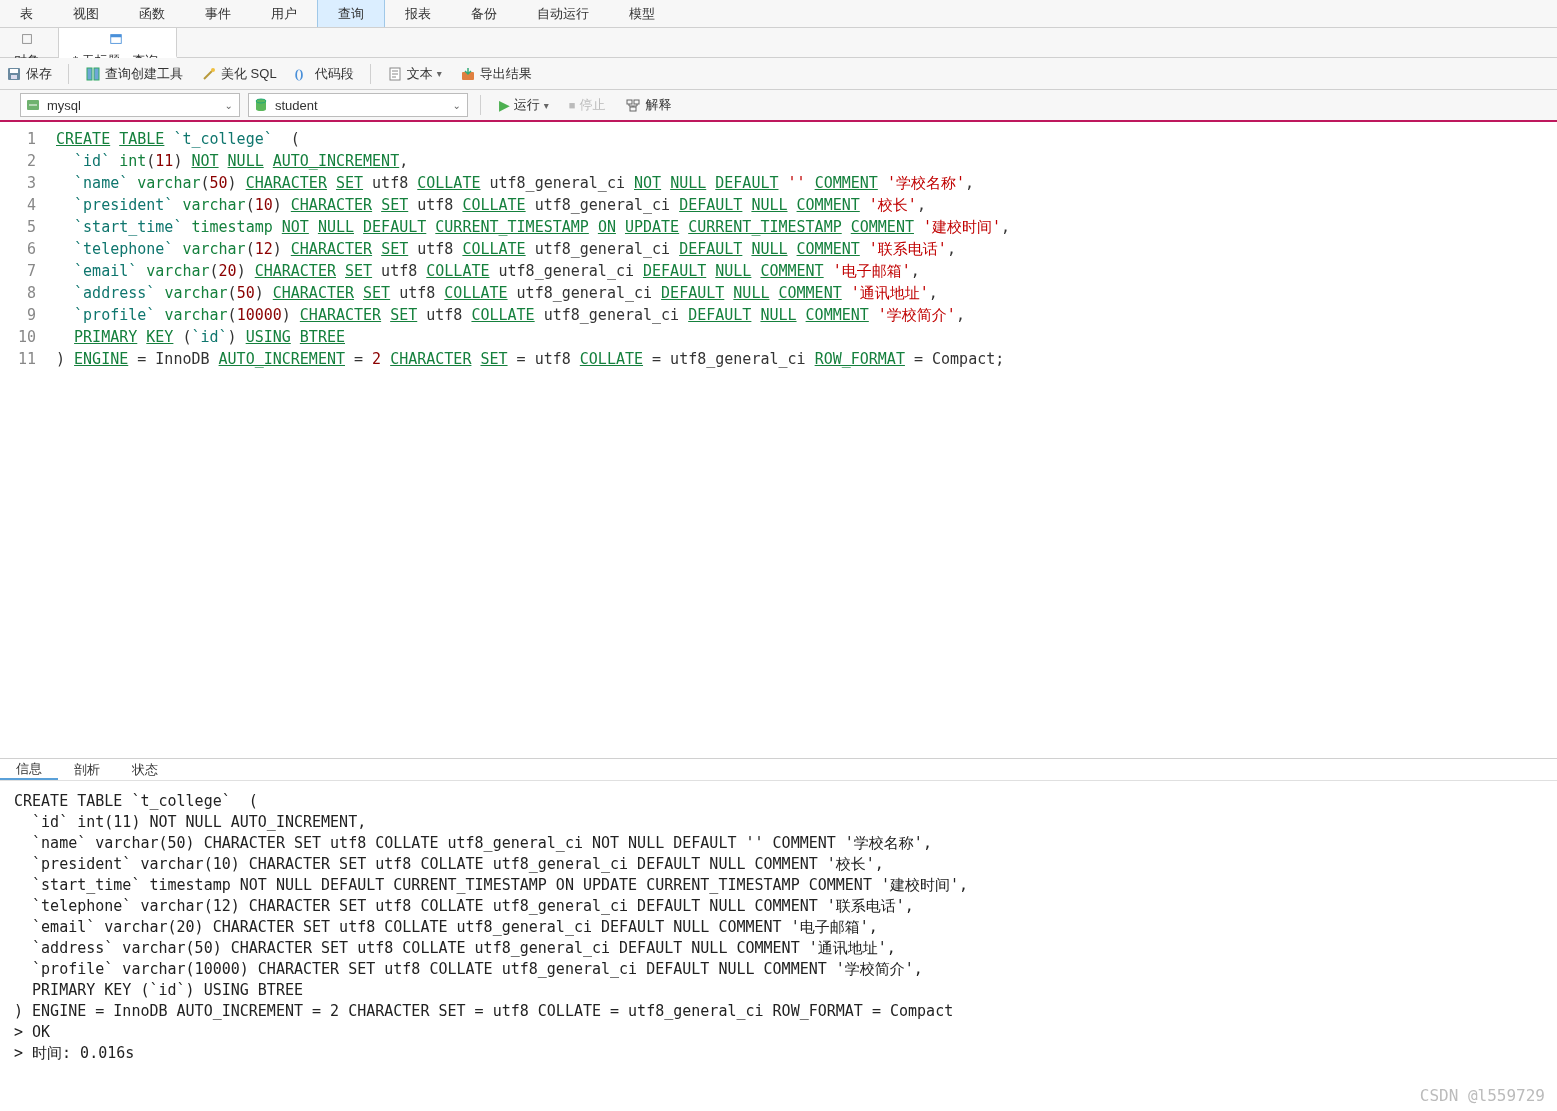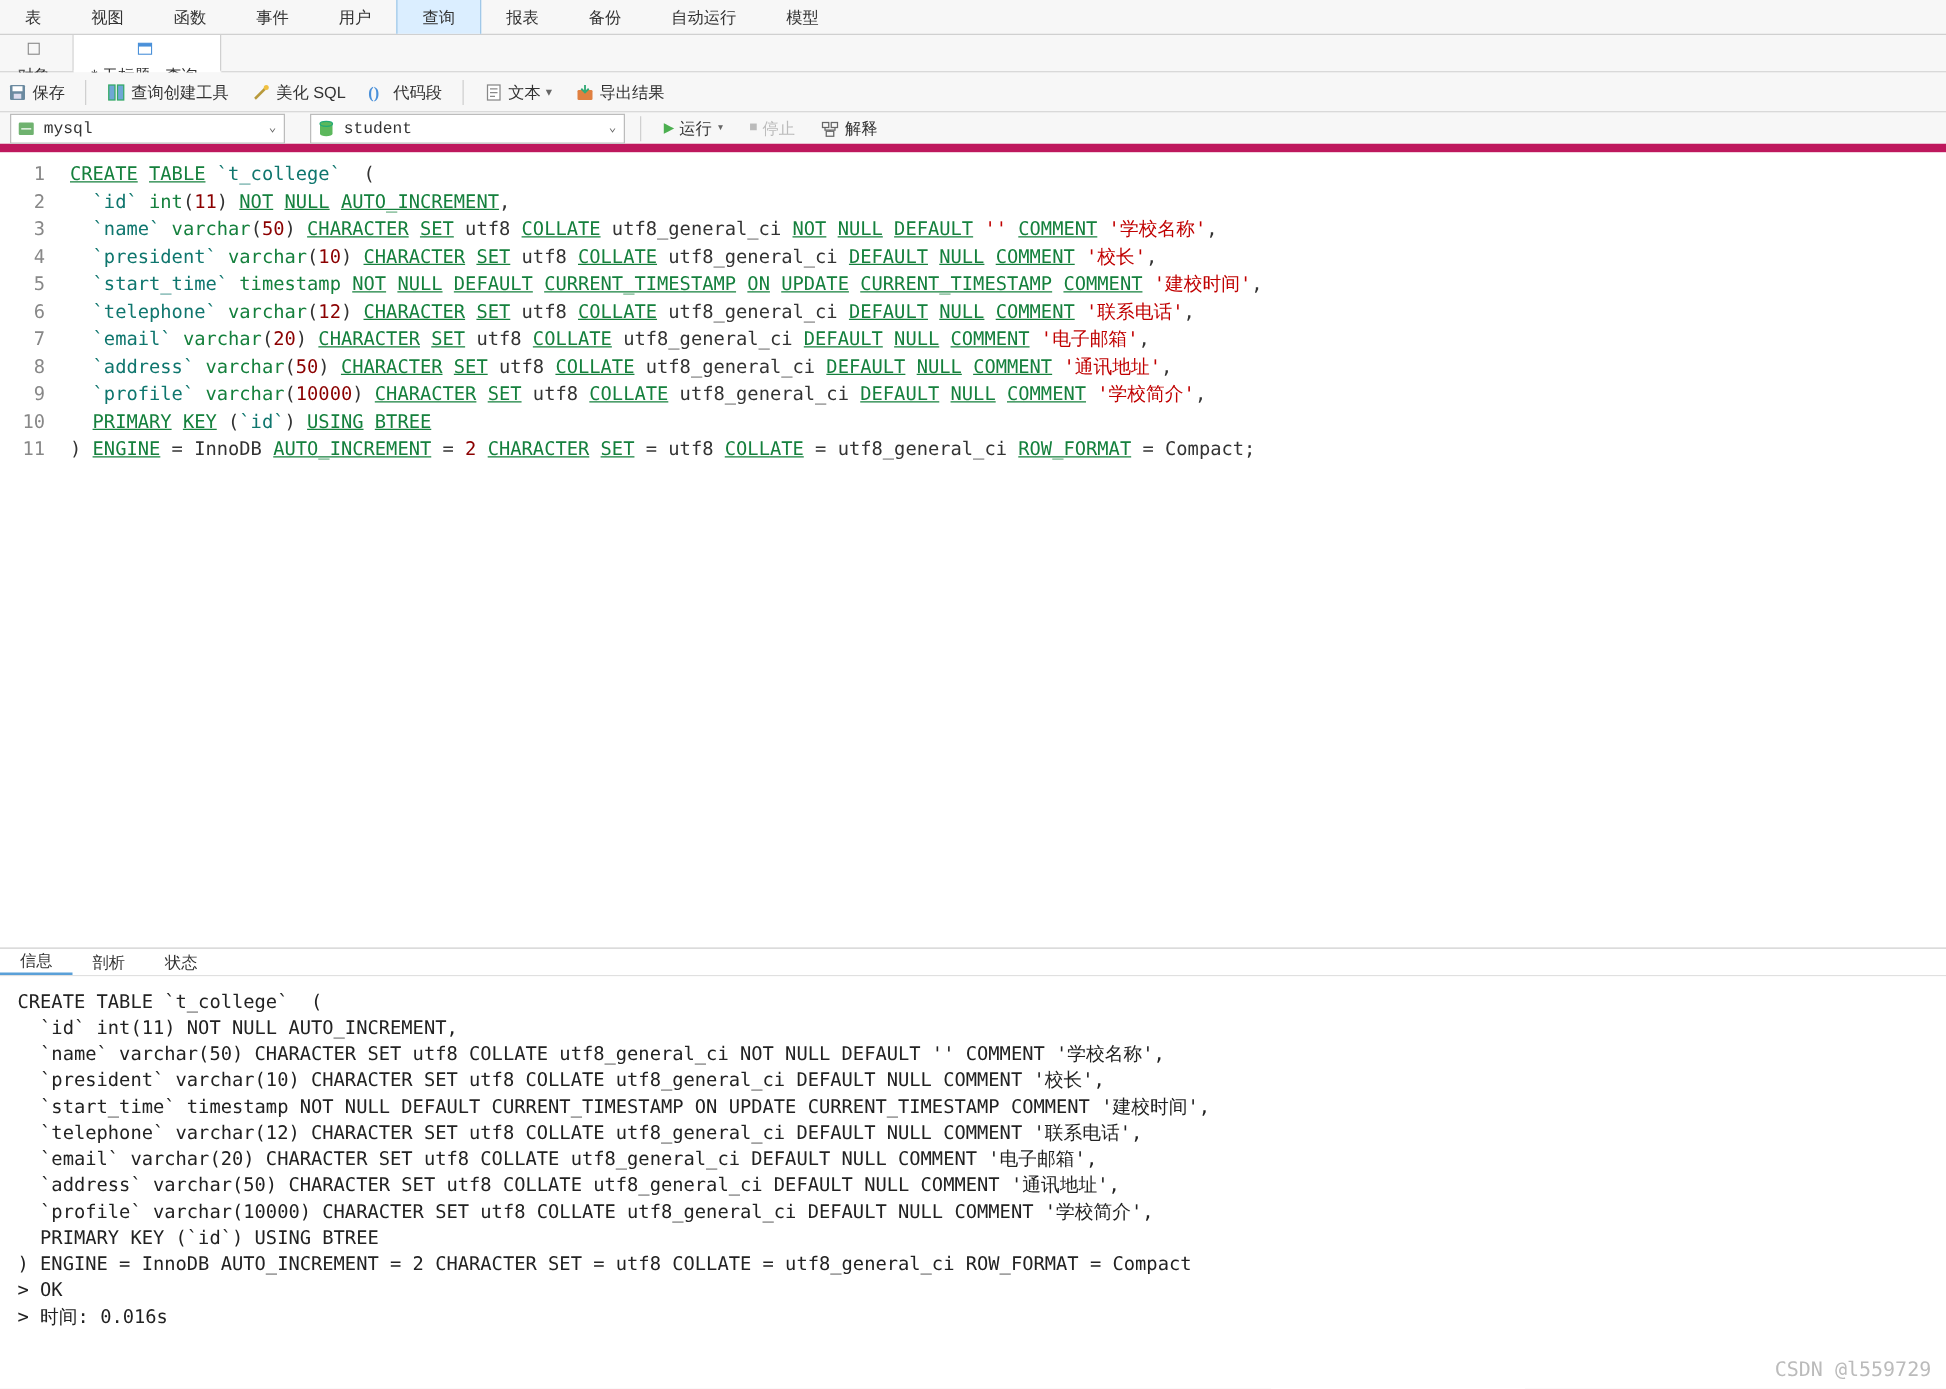--- a/index.html
+++ b/index.html
@@ -16,21 +16,21 @@
   .tab.active { background: #fff; border-bottom: 2px solid #fff; margin-bottom: -1px; }
   .tab .ico { width: 14px; height: 14px; display: inline-block; }
 
   
   .toolbar { display: flex; background: #f7f7f7; border-bottom: 1px solid #d0d0d0; height: 32px; align-items: center; padding: 0 0; gap: 6px; }
   .tool-btn { display: flex; align-items: center; gap: 4px; padding: 3px 6px; cursor: default; }
   .tool-sep { width: 1px; height: 20px; background: #d0d0d0; margin: 0 4px; }
   .ico { width: 16px; height: 16px; display: inline-block; flex: none; }
 
   
-  .connrow { display: flex; background: #f7f7f7; border-bottom: 7px solid #be185d; height: 32px; align-items: center; padding: 0 8px; gap: 8px; font-family: Liberation Mono, monospace; }
+  .connrow { display: flex; background: #f7f7f7; border-bottom: 2px solid #be185d; height: 32px; align-items: center; padding: 0 20px; gap: 8px; }
   .combo { display: flex; align-items: center; background: #fff; border: 1px solid #bcbcbc; height: 24px; padding: 0 4px; gap: 6px; }
   .combo span.lbl { flex: 1; }
   .combo .chev { color: #666; font-size: 10px; padding: 0 2px; }
   .run-btn { display: flex; align-items: center; gap: 4px; padding: 3px 6px; cursor: default; }
   .run-tri { color: #4caf50; font-size: 14px; }
   .stop-sq { color: #bbb; font-size: 11px; }
 
   
   .editor-wrap { flex: 1; background: #fff; display: flex; overflow: hidden; }
   .gutter { background: #fff; border-right: 0px solid #eee; padding: 6px 4px 6px 0; text-align: right; color: #888; font-family: Consolas, monospace; font-size: 15px; line-height: 22px; width: 48px; user-select: none; }
@@ -144,21 +144,21 @@
   <div class="combo" style="width:220px;">
     <span class="ico">
       <svg viewBox="0 0 16 16">
           <rect x="2" y="3" width="12" height="10" rx="1" fill="#6fb26f"></rect>
           <path d="M4 8 h8" stroke="#fff"></path>
         </svg>
     </span>
     <span class="lbl">mysql</span>
     <span class="chev">⌄</span>
   </div>
-  <div class="combo" style="width:252px;margin-left:12px;">
+  <div class="combo" style="width:220px;">
     <span class="ico">
       <svg viewBox="0 0 16 16">
           <ellipse cx="8" cy="4" rx="5" ry="2" fill="#5cb85c"></ellipse>
           <path d="M3 4 v8 a5 2 0 0 0 10 0 v-8" fill="#5cb85c"></path>
           <ellipse cx="8" cy="4" rx="5" ry="2" fill="none" stroke="#2a7"></ellipse>
         </svg>
     </span>
     <span class="lbl">student</span>
     <span class="chev">⌄</span>
   </div>

